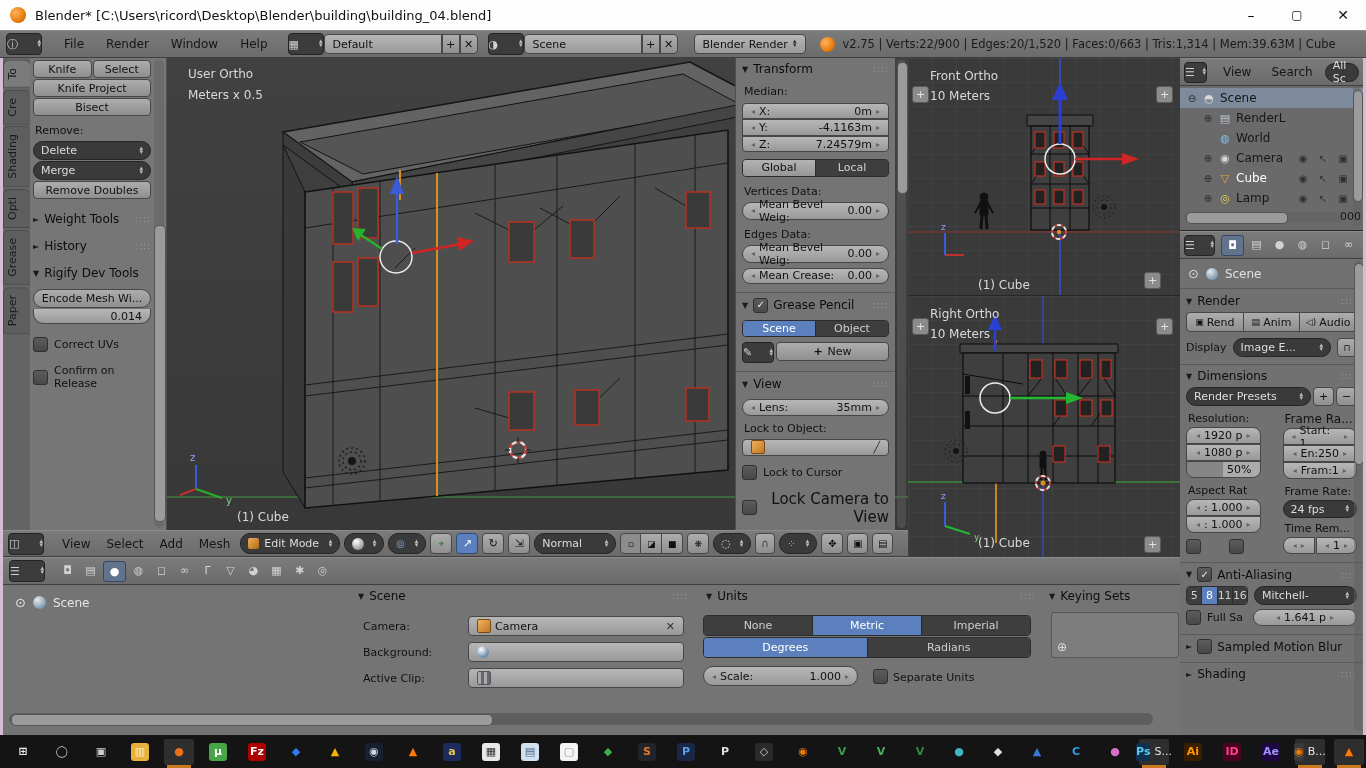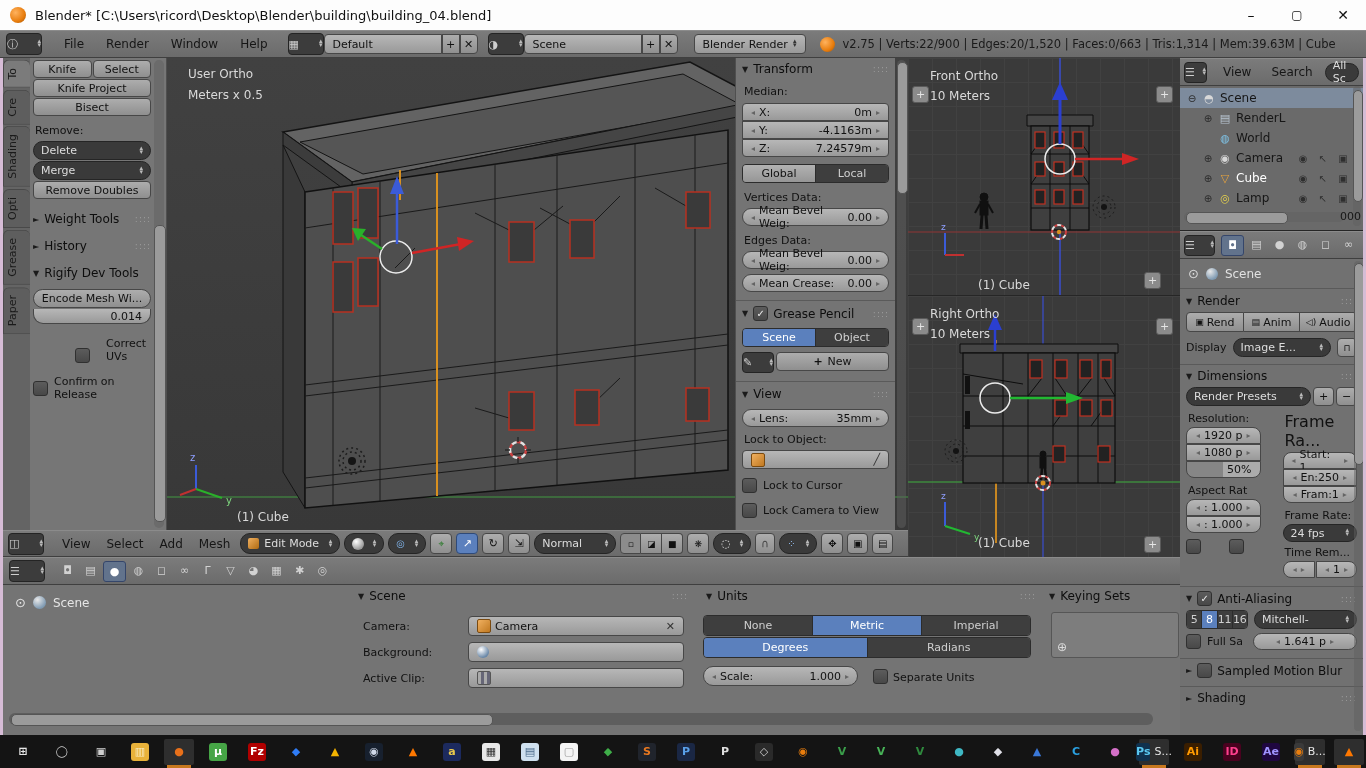--- a/index.html
+++ b/index.html
@@ -234,21 +234,21 @@
             <span class="grip">::::</span>
           </div>
         <div class="ph" style="margin-top:12px;">
             <span class="tri">▼</span>
             <span>Rigify Dev Tools</span>
           </div>
         <span class="btn rnd" style="height:19px;margin-top:8px;">Encode Mesh Wi...</span>
         <span class="field" style="height:15px;border-radius:0 0 10px 10px;border-top:none;">
             <span class="fval">0.014</span>
           </span>
-        <div style="display:flex;align-items:flex-end;gap:16px;margin-top:12px;margin-left:42px;">
+        <div style="display:flex;align-items:center;gap:6px;margin-top:12px;">
           <span class="cb"></span>
           <span style="font-size:11px;">Correct UVs</span>
         </div>
         <div style="display:flex;align-items:center;gap:6px;margin-top:11px;">
           <span class="cb"></span>
           <span style="font-size:11px;">Confirm on Release</span>
         </div>
       </div>
       <div class="abs scrollv" style="left:151px;top:2px;width:10px;height:468px;">
         <div class="thumb" style="position:absolute;left:0;top:165px;width:10px;height:295px;"></div>
@@ -342,21 +342,21 @@
         <span class="field" style="height:19px;border-radius:4px;">
           <span style="width:12px;height:12px;background:linear-gradient(135deg,#f0b060,#c07820);border:1px solid #7a4a10;border-radius:2px;"></span>
           <span class="fval" style="color:#333;">╱</span>
         </span>
         <div style="display:flex;align-items:center;gap:6px;margin-top:6px;">
           <span class="cb"></span>
           <span style="font-size:11px;">Lock to Cursor</span>
         </div>
         <div style="display:flex;align-items:center;gap:6px;margin-top:7px;">
           <span class="cb"></span>
-          <span style="font-size:11px;">Lock Camera to View</span>
+          <span style="font-size:15px;text-align:right;">Lock Camera to View</span>
         </div>
       </div>
       <div class="abs scrollv" style="left:324px;top:2px;width:9px;height:468px;">
         <div class="thumb" style="position:absolute;left:0;top:2px;width:9px;height:130px;"></div>
       </div>
     </div>
   </div>
 
   <div class="abs hdr" style="left:3px;top:530px;width:905px;height:27px;display:flex;align-items:center;gap:4px;padding:0 5px;box-sizing:border-box;">
     <span class="ewidget" style="width:34px;height:20px;">◫<span class="updn">
@@ -747,21 +747,21 @@
               <span class="ar">◂</span>
               <span>: 1.000</span>
               <span class="ar">▸</span>
             </span>
           <div style="display:flex;gap:28px;margin-top:4px;">
             <span class="cb"></span>
             <span class="cb"></span>
           </div>
         </div>
         <div style="flex:1;display:flex;flex-direction:column;gap:2px;">
-          <span style="font-size:16px;margin:2px 0 0 2px;">Frame Ra...</span>
+          <span style="font-size:12px;margin:2px 0 0 2px;">Frame Ra...</span>
           <span class="field" style="height:17px;border-radius:8px 8px 0 0;justify-content:center;">
               <span class="ar">◂</span>
               <span>Start: 1</span>
               <span class="ar">▸</span>
             </span>
           <span class="field" style="height:17px;border-radius:0;margin-top:-2px;justify-content:center;">
               <span class="ar">◂</span>
               <span>En:250</span>
               <span class="ar">▸</span>
             </span>

